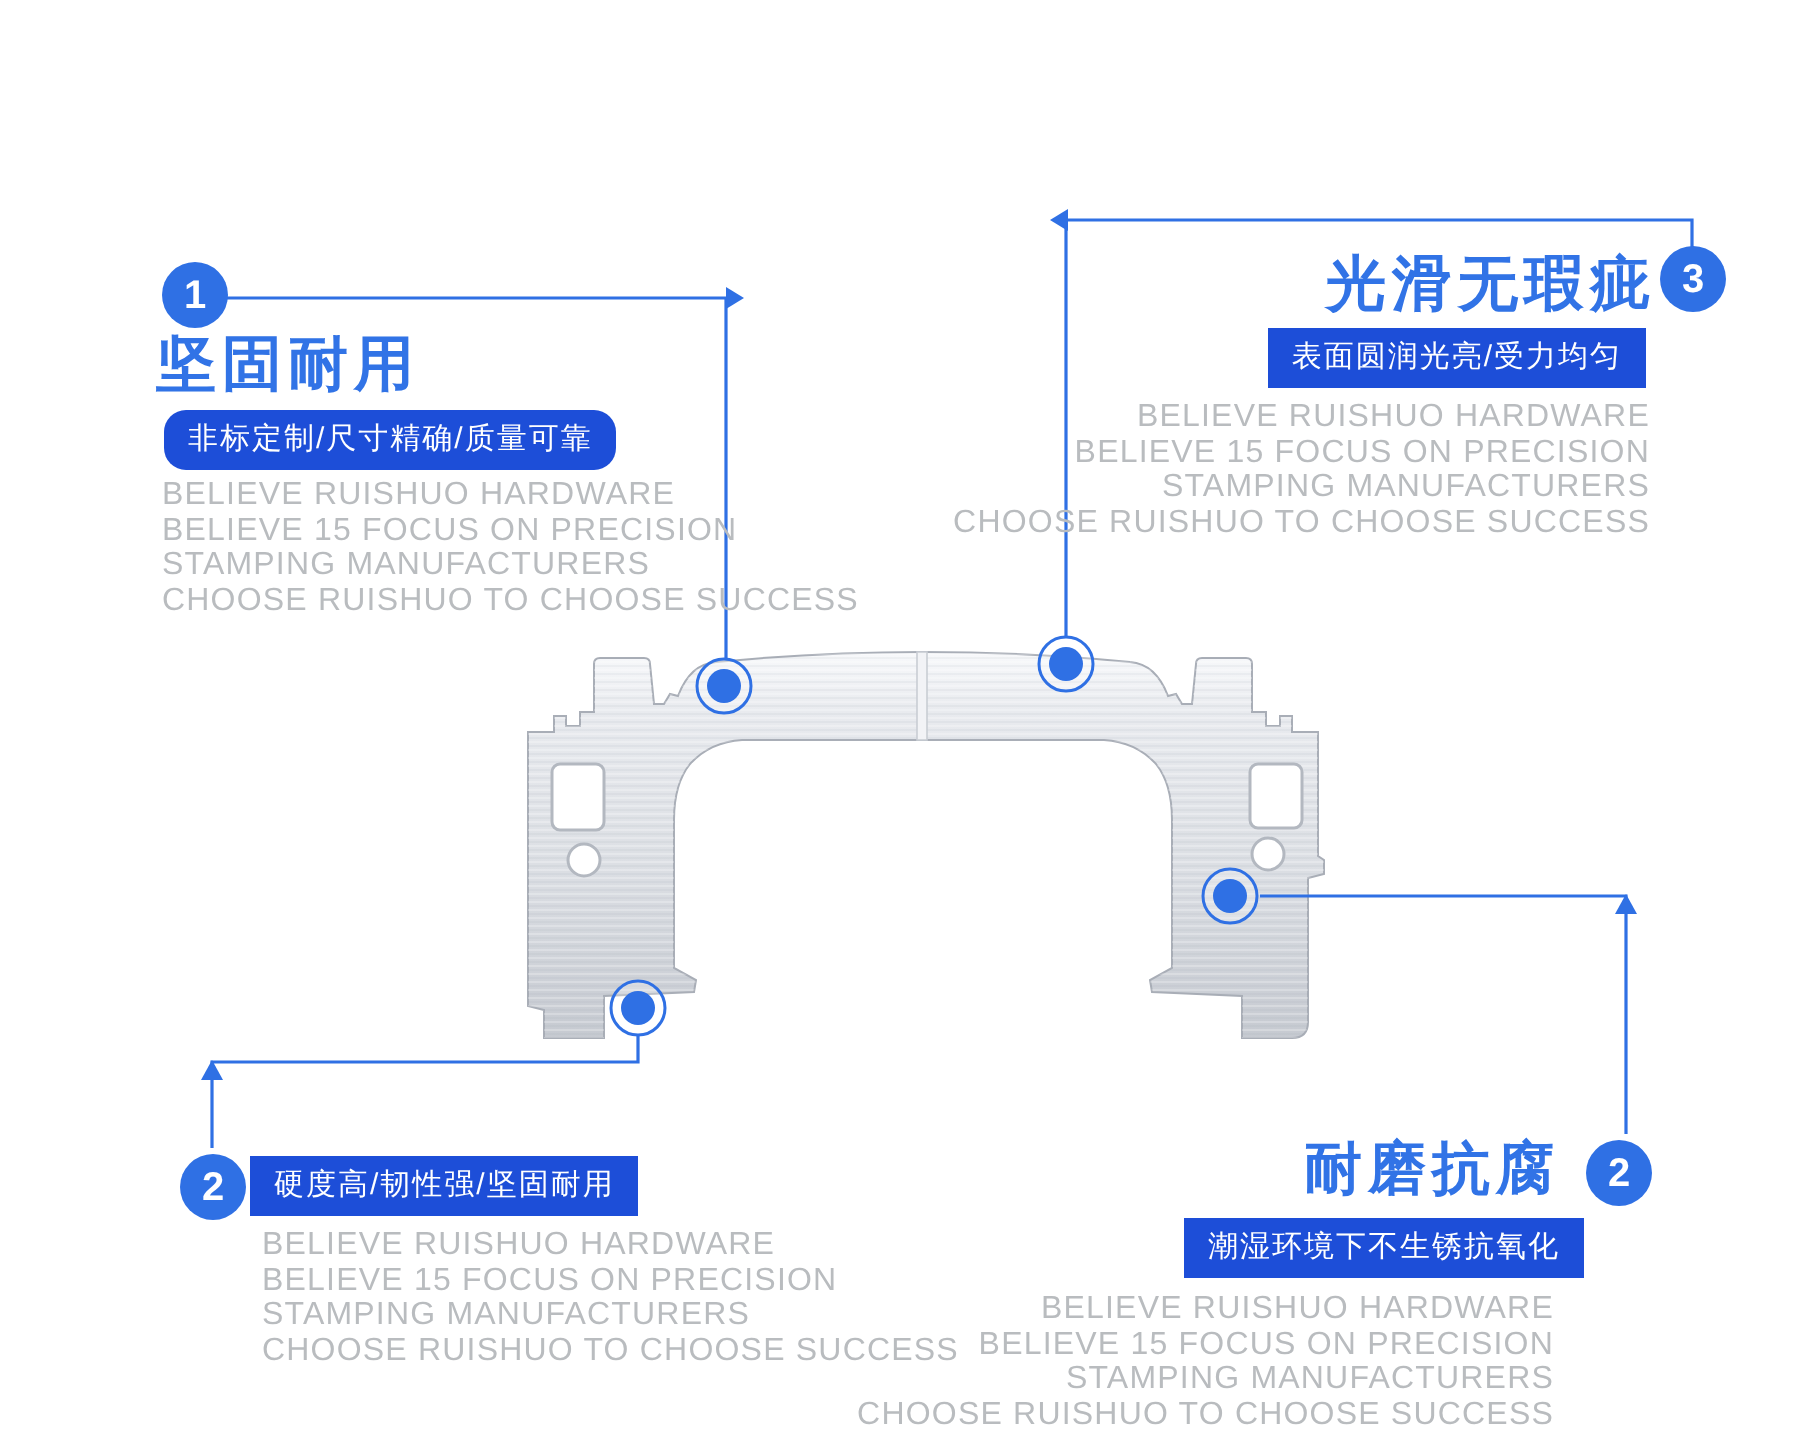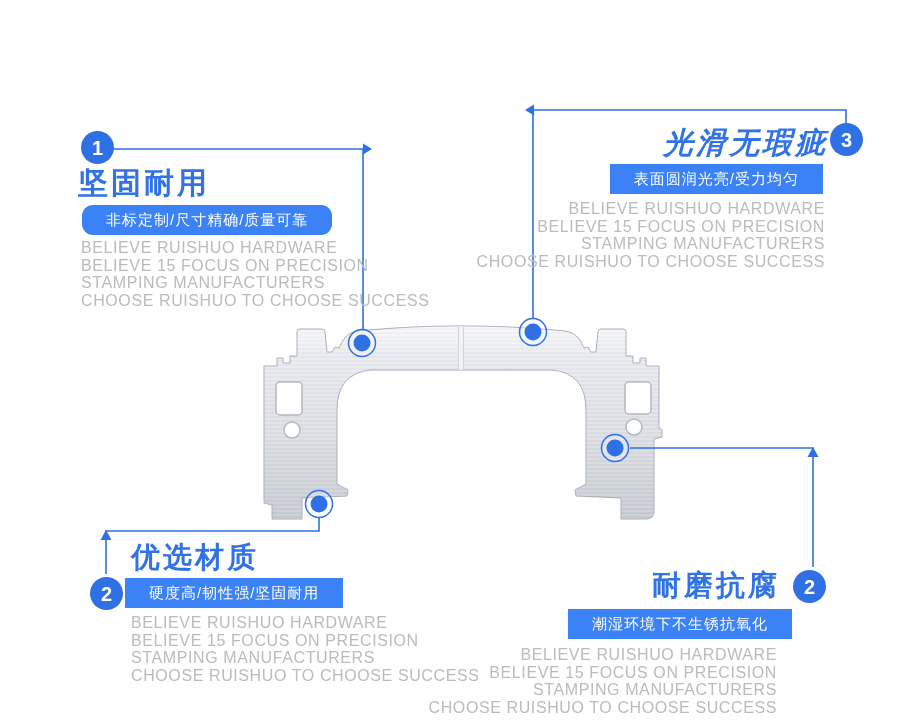--- a/index.html
+++ b/index.html
@@ -11,22 +11,22 @@
   .badge{
     position:absolute;width:33px;height:33px;border-radius:50%;
     background:#2f70e4;color:#ffffff;font-size:20px;font-weight:bold;
     display:flex;align-items:center;justify-content:center;line-height:1;
   }
   .cn-title{
     position:absolute;color:#3173e6;font-weight:bold;font-size:30px;
     letter-spacing:3px;white-space:nowrap;line-height:1;
   }
   .highlight-box{
-    position:absolute;background:#3b82f6;color:#ffffff;font-size:15px;
-    letter-spacing:1px;padding:6px 24px;white-space:nowrap;line-height:1.2;
+    position:absolute;background:#1d4ed8;color:#ffffff;font-size:15px;
+    letter-spacing:1px;padding:6px 12px;white-space:nowrap;line-height:1.2;
   }
   .en-lines{
     position:absolute;color:#b9bcbf;font-size:16px;letter-spacing:0.6px;
     line-height:17.5px;white-space:nowrap;
   }
   .en-lines.right{text-align:right;}
 </style>
 </head>
 <body>
 
@@ -133,30 +133,29 @@
   <div class="cn-title" style="left:78px;top:168px;">坚固耐用</div>
   <div class="highlight-box" style="left:82px;top:205px;border-radius:11px;">非标定制/尺寸精确/质量可靠</div>
   <div class="en-lines" style="left:81px;top:239px;">
     <div>BELIEVE RUISHUO HARDWARE</div>
     <div>BELIEVE 15 FOCUS ON PRECISION</div>
     <div>STAMPING MANUFACTURERS</div>
     <div>CHOOSE RUISHUO TO CHOOSE SUCCESS</div>
   </div>
 
   <div class="badge" style="left:830px;top:123px;">3</div>
-  <div class="cn-title" style="right:72px;top:128px;font-style:italic;">光滑无瑕疵</div>
+  <div class="cn-title" style="right:72px;top:128px;">光滑无瑕疵</div>
   <div class="highlight-box" style="right:77px;top:164px;">表面圆润光亮/受力均匀</div>
   <div class="en-lines right" style="right:75px;top:200px;">
     <div>BELIEVE RUISHUO HARDWARE</div>
     <div>BELIEVE 15 FOCUS ON PRECISION</div>
     <div>STAMPING MANUFACTURERS</div>
     <div>CHOOSE RUISHUO TO CHOOSE SUCCESS</div>
   </div>
 
-  <div class="cn-title" style="left:131px;top:543px;font-size:29px;">优选材质</div>
   <div class="badge" style="left:90px;top:577px;">2</div>
   <div class="highlight-box" style="left:125px;top:578px;">硬度高/韧性强/坚固耐用</div>
   <div class="en-lines" style="left:131px;top:614px;">
     <div>BELIEVE RUISHUO HARDWARE</div>
     <div>BELIEVE 15 FOCUS ON PRECISION</div>
     <div>STAMPING MANUFACTURERS</div>
     <div>CHOOSE RUISHUO TO CHOOSE SUCCESS</div>
   </div>
 
   <div class="cn-title" style="right:120px;top:571px;font-size:29px;">耐磨抗腐</div>

